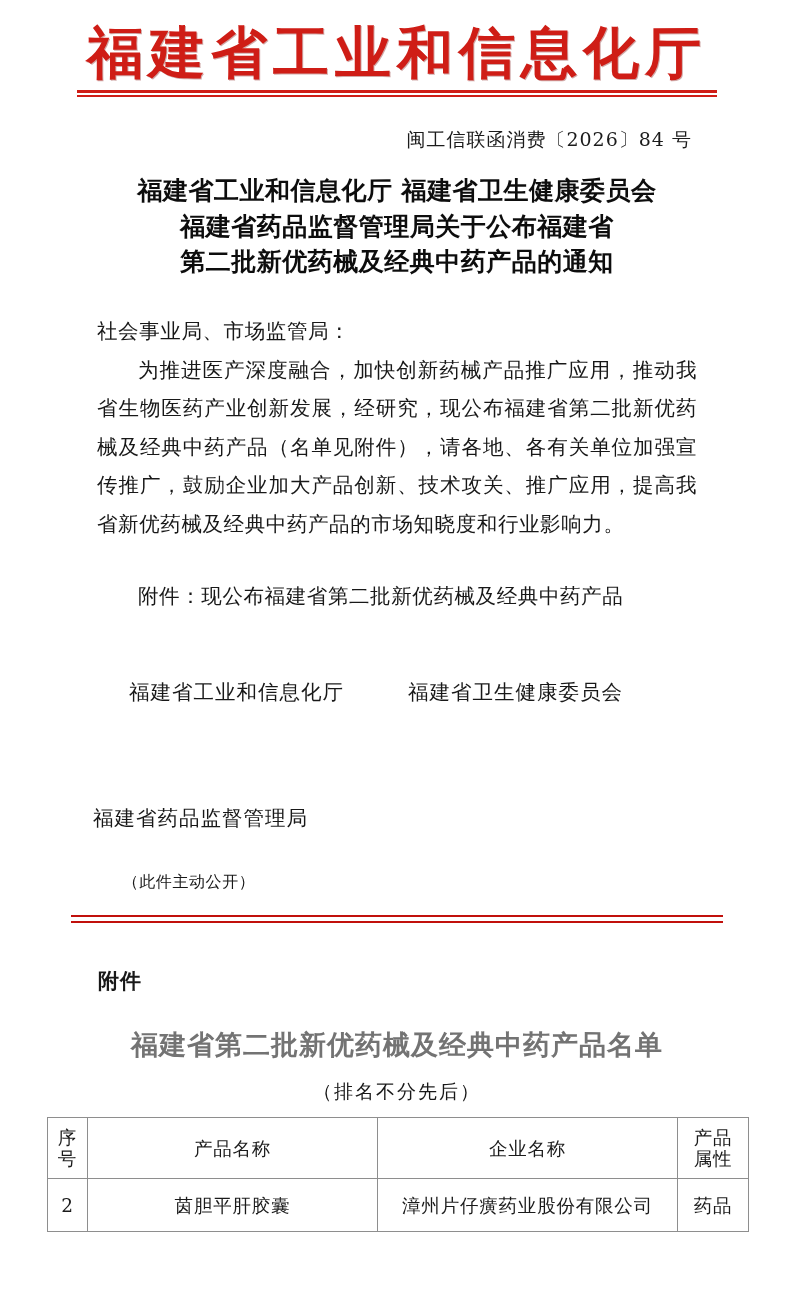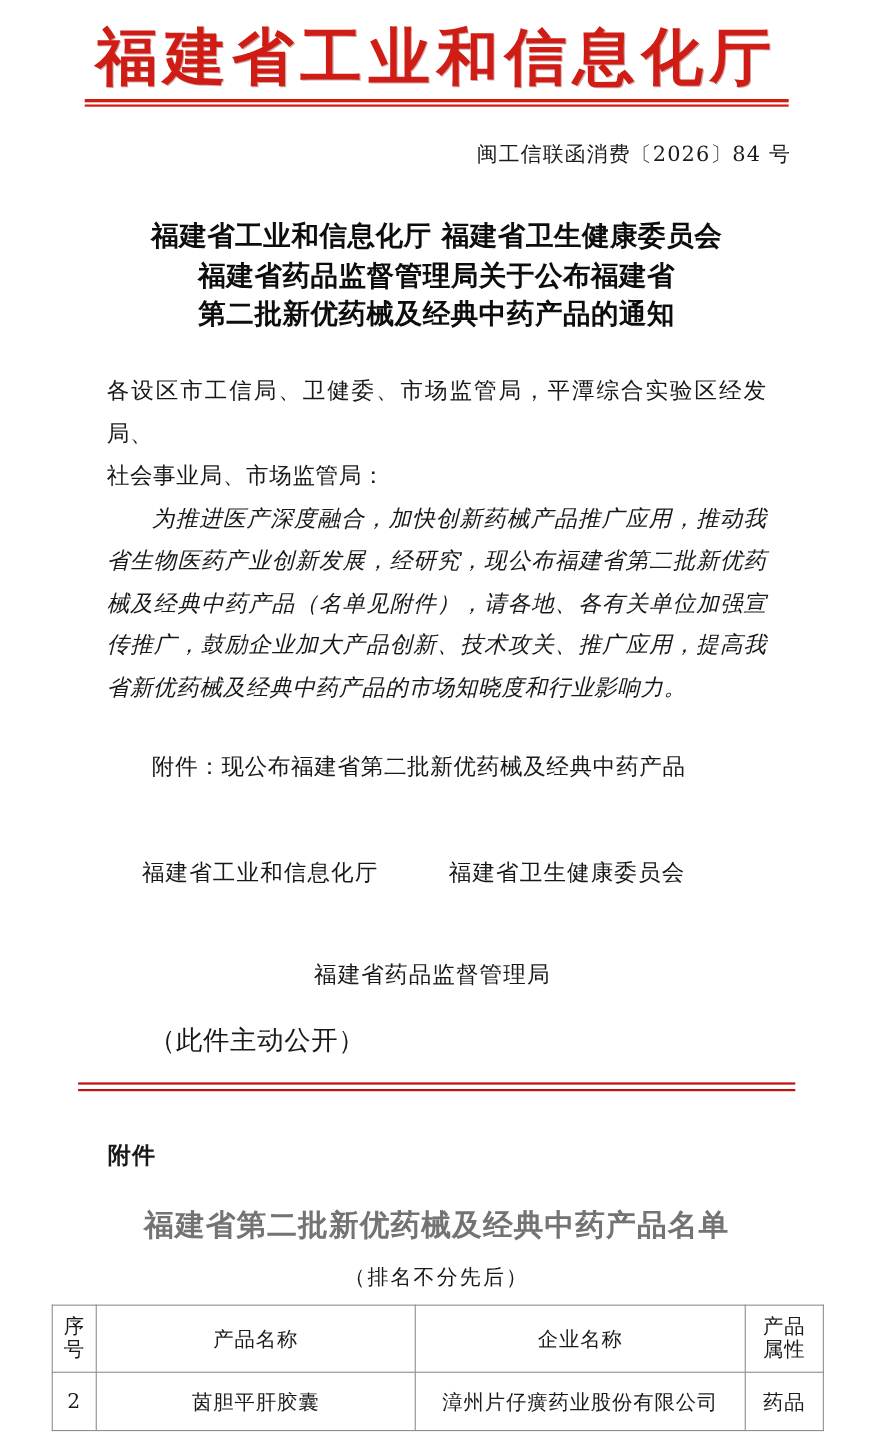--- a/index.html
+++ b/index.html
@@ -43,51 +43,51 @@
     margin: 8px auto 0 auto;
     border-top: 3px solid #cf1d16;
     border-bottom: 2px solid #cf1d16;
     height: 2px;
     box-sizing: content-box;
   }
 
   
   .docnum-row {
     margin-top: 30px;
-    padding-right: 75px;
+    padding-right: 102px;
     text-align: right;
     font-size: 19px;
     letter-spacing: 1px;
     color: #1b1b1b;
   }
 
   
   .doc-title {
-    margin-top: 44px;
+    margin-top: 20px;
     text-align: center;
     font-size: 25px;
     font-weight: 700;
     line-height: 1.42;
     letter-spacing: 0.5px;
     color: #0d0d0d;
   }
   .doc-title .tline { display: block; white-space: nowrap; }
 
   
   .body-block {
     margin: 32px auto 0 auto;
     width: 600px;
     font-size: 20.5px;
     line-height: 1.88;
     letter-spacing: 0.6px;
     text-align: justify;
     text-justify: inter-ideograph;
   }
   .body-block p { margin: 0; }
-  .body-block p.indent { text-indent: 2em; font-style: italic; }
+  .body-block p.indent { text-indent: 2em; }
 
   .attach-line {
     margin: 34px auto 0 auto;
     width: 600px;
     font-size: 20.5px;
     line-height: 1.9;
     letter-spacing: 0.6px;
     text-indent: 2em;
   }
 
@@ -97,35 +97,35 @@
     width: 600px;
     font-size: 20.5px;
     letter-spacing: 1px;
     display: flex;
     justify-content: flex-start;
   }
   .sig-pair .sig-left { margin-left: 32px; }
   .sig-pair .sig-right { margin-left: 64px; }
 
   .sig-solo {
-    margin: 62px auto 0 auto;
-    width: 600px;
-    font-size: 20.5px;
-    letter-spacing: 1px;
-    text-align: center;
+    margin: 95px auto 0 auto;
+    width: 600px;
+    font-size: 20.5px;
+    letter-spacing: 1px;
+    text-align: left;
     padding-right: 8px;
     line-height: 1.72;
   }
   .sig-solo div { display: block; }
   .sig-date { letter-spacing: 1px; }
 
   .public-note {
-    margin: 26px auto 0 auto;
-    width: 600px;
-    font-size: 24px;
+    margin: 36px auto 0 auto;
+    width: 600px;
+    font-size: 16px;
     letter-spacing: 0.6px;
     text-indent: 1.6em;
   }
 
   
   .section-rule {
     width: 652px;
     margin: 22px auto 0 auto;
     height: 4px;
     border-top: 2px solid #c1100c;
@@ -192,21 +192,20 @@
 
   <div class="docnum-row">闽工信联函消费〔2026〕84 号</div>
 
   <div class="doc-title">
     <span class="tline">福建省工业和信息化厅 福建省卫生健康委员会</span>
     <span class="tline">福建省药品监督管理局关于公布福建省</span>
     <span class="tline">第二批新优药械及经典中药产品的通知</span>
   </div>
 
   <div class="body-block">
-    <p>各设区市工信局、卫健委、市场监管局，平潭综合实验区经发局、</p>
     <p>社会事业局、市场监管局：</p>
     <p class="indent">为推进医产深度融合，加快创新药械产品推广应用，推动我省生物医药产业创新发展，经研究，现公布福建省第二批新优药械及经典中药产品（名单见附件），请各地、各有关单位加强宣传推广，鼓励企业加大产品创新、技术攻关、推广应用，提高我省新优药械及经典中药产品的市场知晓度和行业影响力。</p>
   </div>
 
   <div class="attach-line">附件：现公布福建省第二批新优药械及经典中药产品</div>
 
   <div class="sig-pair">
     <span class="sig-left">福建省工业和信息化厅</span>
     <span class="sig-right">福建省卫生健康委员会</span>
   </div>

